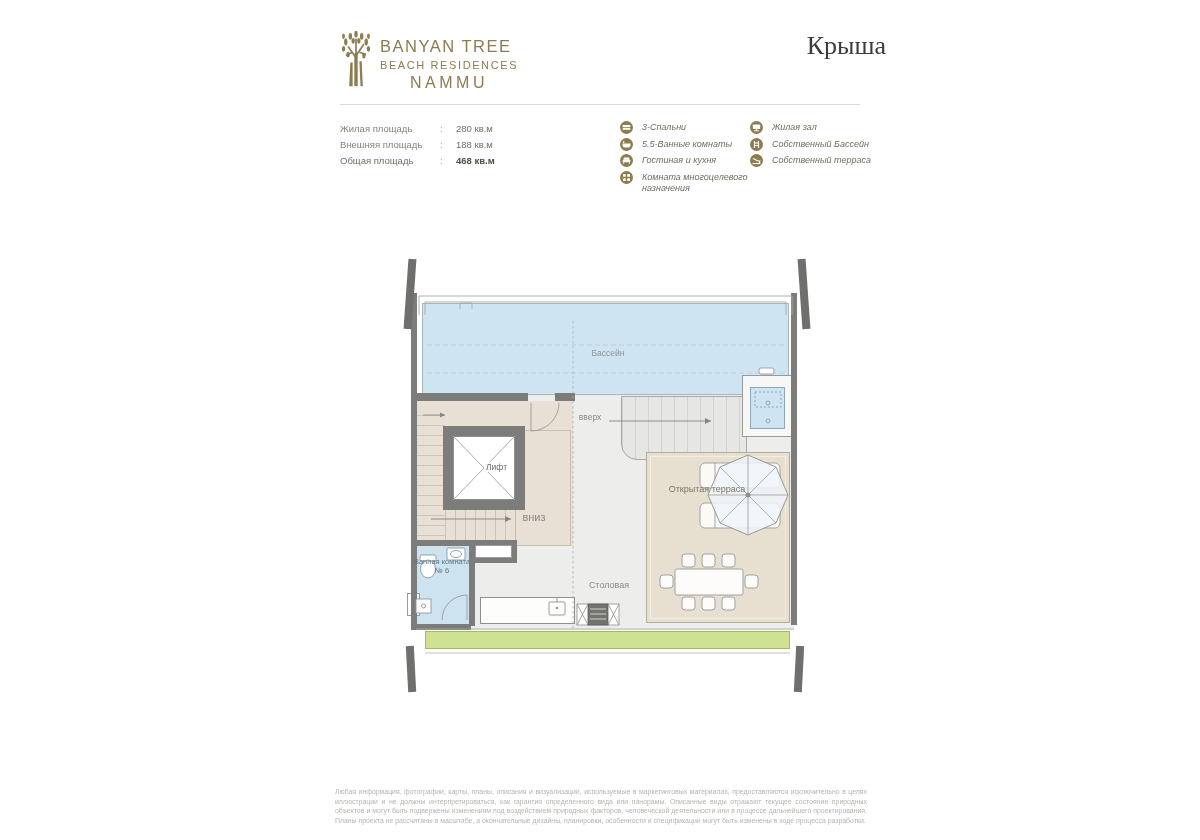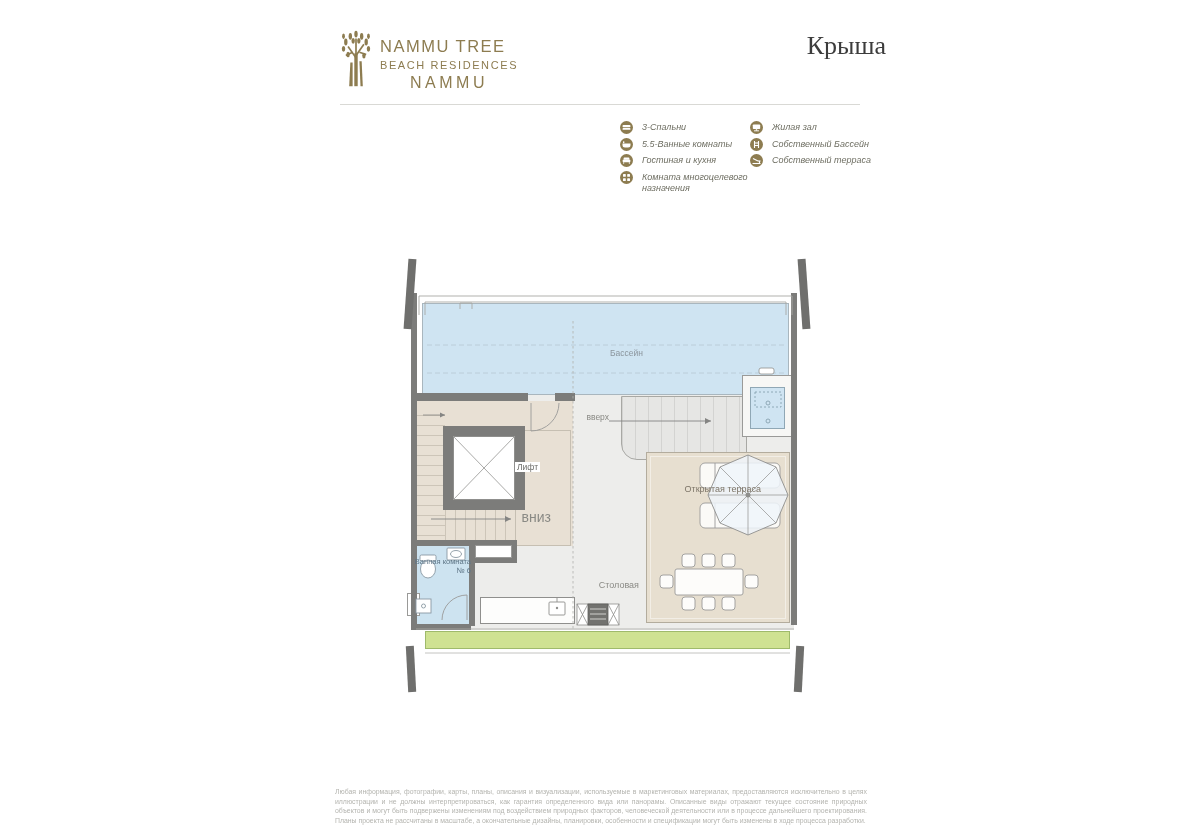--- a/index.html
+++ b/index.html
@@ -63,24 +63,24 @@
   .wl{left:8px;top:30px;width:6px;height:333px;}
   .wr{left:388px;top:30px;width:6px;height:332px;}
   .wpool{left:8px;top:130px;width:117px;height:8px;}
   .wpool2{left:152px;top:130px;width:20px;height:8px;}
   .post{width:8px;background:#6f6f6d;}
   .ptl{left:3px;top:-4px;height:70px;transform:rotate(4deg);}
   .ptr{left:397px;top:-4px;height:70px;transform:rotate(-4deg);}
   .pbl{left:4px;top:383px;height:46px;transform:rotate(-3deg);}
   .pbr{left:392px;top:383px;height:46px;transform:rotate(3deg);}
   .plan-svg{left:0;top:0;}
-  .plan-label{font-size:9px;color:#8a8a85;text-align:right;line-height:10px;}
+  .plan-label{font-size:9px;color:#8a8a85;text-align:center;line-height:10px;}
   .lbl-pool{left:170px;top:85px;width:70px;color:#8b959d;font-size:8.5px;}
   .lbl-up{left:168px;top:149px;width:38px;font-size:8.5px;}
-  .lbl-down{left:114px;top:249px;width:34px;font-size:14px;}
+  .lbl-down{left:114px;top:249px;width:34px;font-size:11px;}
   .lbl-elev{left:50px;top:199px;width:62px;font-size:8.5px;color:#6e6e6a;}
   .lbl-elev span{background:#ffffff;padding:0 2px;}
   .lbl-bath{left:10px;top:294px;width:58px;font-size:7.5px;line-height:9px;color:#5f7687;}
   .lbl-dining{left:176px;top:317px;width:60px;}
   .lbl-terrace{left:250px;top:221px;width:108px;color:#7d7568;}
   
   .footer{position:absolute;left:335px;top:787px;width:532px;font-size:6.9px;line-height:9.6px;
           color:#b4b4af;text-align:justify;}
 </style>
 </head>
@@ -111,27 +111,38 @@
           <ellipse cx="16" cy="44" rx="3" ry="5"></ellipse>
         <ellipse cx="44" cy="46" rx="3" ry="5"></ellipse>
           <ellipse cx="25" cy="20" rx="3" ry="5"></ellipse>
         <ellipse cx="35" cy="20" rx="3" ry="5"></ellipse>
           <ellipse cx="52" cy="12" rx="2.5" ry="5"></ellipse>
         <ellipse cx="8" cy="12" rx="2.5" ry="5"></ellipse>
       </g>
     </g>
   </svg>
   <div class="brand">
-    <div class="brand-l1">NAMMU TREE</div>
+    <div class="brand-l1">BANYAN TREE</div>
     <div class="brand-l2">BEACH RESIDENCES</div>
     <div class="brand-l3">NAMMU</div>
   </div>
   <div class="page-title">Крыша</div>
   <div class="rule"></div>
 
+  <div class="areas">
+    <div class="arow">
+      <span class="alabel">Жилая площадь</span><span class="acolon">:</span><span class="avalue">280 кв.м</span>
+    </div>
+    <div class="arow">
+      <span class="alabel">Внешняя площадь</span><span class="acolon">:</span><span class="avalue">188 кв.м</span>
+    </div>
+    <div class="arow bold">
+      <span class="alabel">Общая площадь</span><span class="acolon">:</span><span class="avalue">468 кв.м</span>
+    </div>
+  </div>
 
   <div class="legend left">
     <div class="li">
       <span class="licon">
         <svg width="13" height="13" viewBox="0 0 13 13">
             <g fill="#fff">
               <rect x="2.5" y="4" width="8" height="2.2" rx="1"></rect>
               <rect x="2.5" y="7" width="8" height="1.8" rx="0.9"></rect>
             </g>
           </svg>

